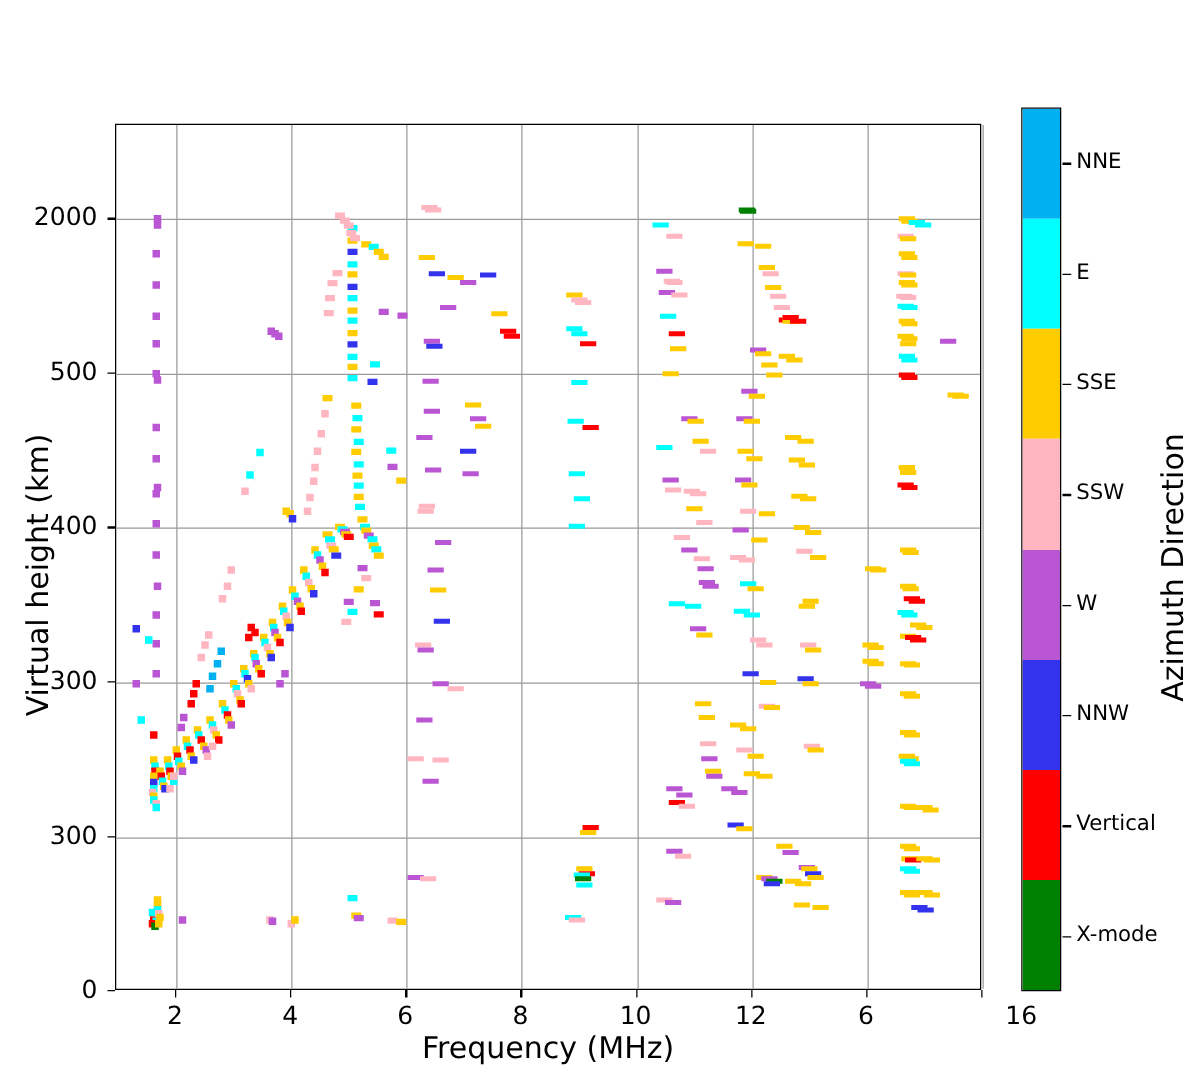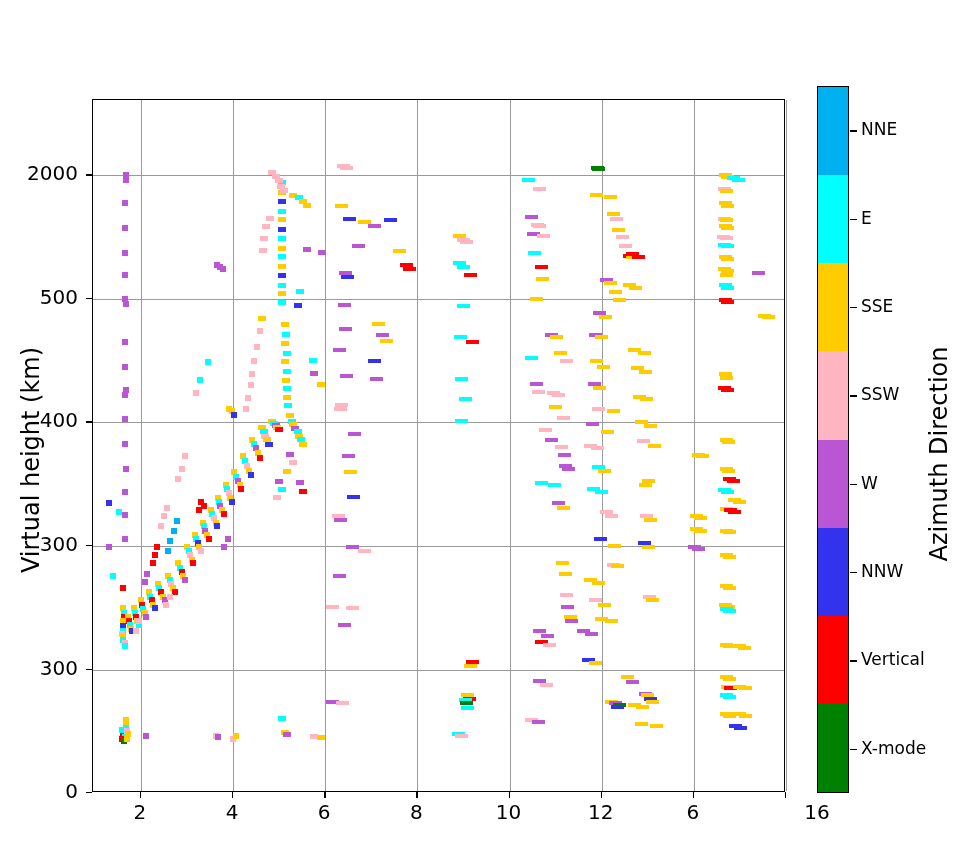--- a/index.html
+++ b/index.html
@@ -614,20 +614,21 @@
       <div class="tk y" style="top: 544.9px;"></div>
       <div class="ylab" style="top: 544.9px;">300</div>
       <div class="tk y" style="top: 421.4px;"></div>
       <div class="ylab" style="top: 421.4px;">400</div>
       <div class="tk y" style="top: 297.9px;"></div>
       <div class="ylab" style="top: 297.9px;">500</div>
       <div class="tk y" style="top: 174.4px;"></div>
       <div class="ylab" style="top: 174.4px;">2000</div>
     </div>
 
+  <div id="xtitle">Frequency (MHz)</div>
   <div style="position:absolute;left:0;top:0;width:0;height:0;">
     <div id="ytitle">Virtual height (km)</div>
   </div>
 
   <div id="cbar">
       <div class="cseg" style="height: 12.5%; background: rgb(0, 176, 240);"></div>
       <div class="cseg" style="height: 12.5%; background: rgb(0, 255, 255);"></div>
       <div class="cseg" style="height: 12.5%; background: rgb(255, 204, 0);"></div>
       <div class="cseg" style="height: 12.5%; background: rgb(255, 182, 193);"></div>
       <div class="cseg" style="height: 12.5%; background: rgb(186, 85, 211);"></div>

